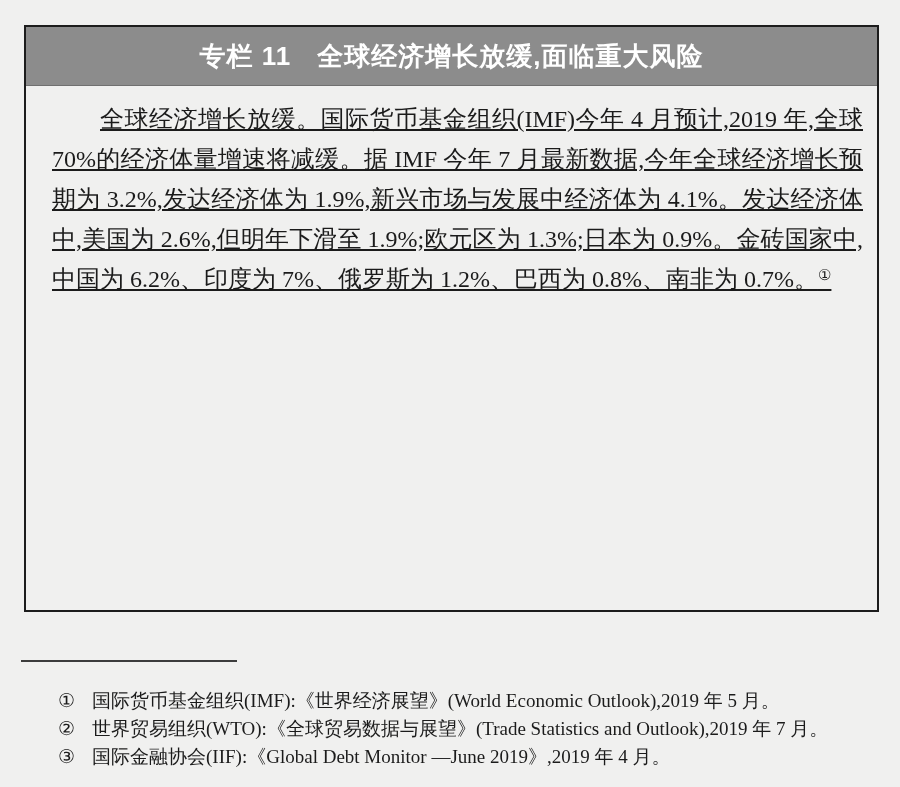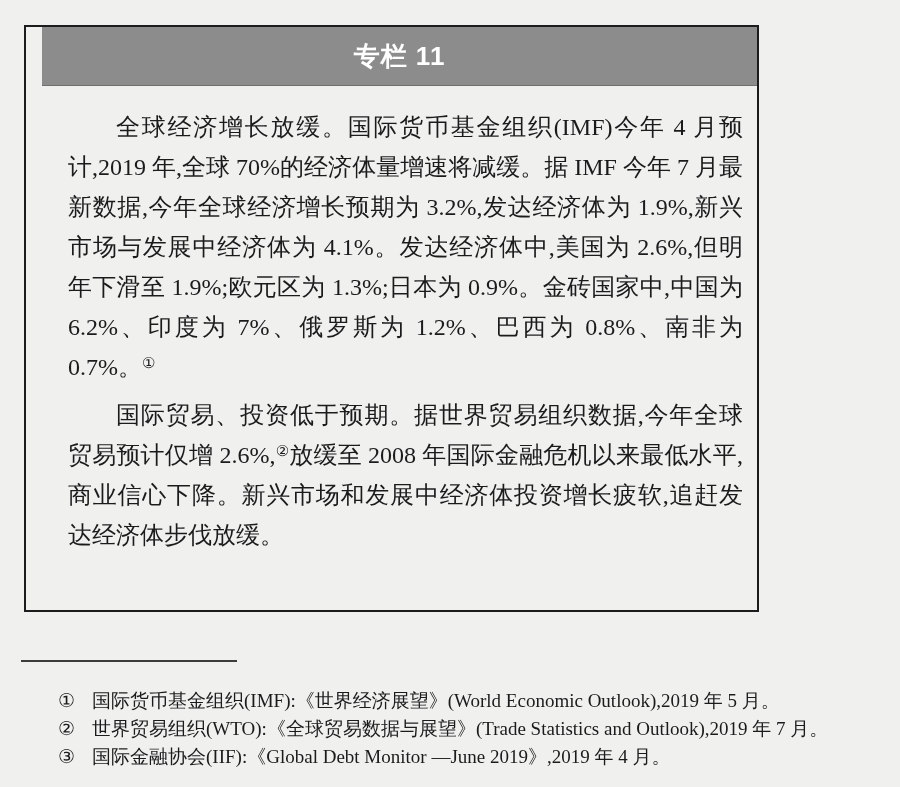--- a/index.html
+++ b/index.html
@@ -12,26 +12,25 @@
     background: #f0f0ef;
     font-family: "Liberation Serif", "DejaVu Serif", serif;
     color: #1b1b1b;
     position: relative;
     overflow: hidden;
   }
   .panel {
     position: absolute;
     left: 24px;
     top: 25px;
-    width: 735px;
+    width: 855px;
     height: 587px;
     box-sizing: border-box;
     border: 2px solid #1c1c1c;
     background: #f0f0ef;
-    padding-left: 16px;
   }
   .panel-header {
     height: 59px;
     box-sizing: border-box;
     background: #8c8c8c;
     border-bottom: 1px solid #707070;
     display: flex;
     align-items: center;
     justify-content: center;
     gap: 26px;
@@ -42,22 +41,23 @@
     letter-spacing: 1px;
   }
   .panel-body {
     padding: 13px 14px 0 26px;
     font-size: 24px;
     line-height: 40px;
     text-align: justify;
     text-justify: inter-ideograph;
   }
   .panel-body p {
-    margin: 8px 0 7px 0;
+    margin: 0 0 7px 0;
     text-indent: 2em;
+    text-decoration: underline;
   }
   sup.fn-ref {
     font-size: 15px;
     line-height: 0;
     vertical-align: 7px;
   }
   .footnotes {
     position: absolute;
     left: 21px;
     top: 660px;
@@ -85,24 +85,24 @@
   .fn-text {
     flex: 1 1 auto;
   }
 </style>
 </head>
 <body>
 
 <div class="panel">
   <div class="panel-header">
     <span>专栏 11</span>
+    <span>全球经济增长放缓,面临重大风险</span>
   </div>
   <div class="panel-body" id="panel-body">
       <p><span>全球经济增长放缓。国际货币基金组织(IMF)今年 4 月预计,2019 年,全球 70%的经济体量增速将减缓。据 IMF 今年 7 月最新数据,今年全球经济增长预期为 3.2%,发达经济体为 1.9%,新兴市场与发展中经济体为 4.1%。发达经济体中,美国为 2.6%,但明年下滑至 1.9%;欧元区为 1.3%;日本为 0.9%。金砖国家中,中国为 6.2%、印度为 7%、俄罗斯为 1.2%、巴西为 0.8%、南非为 0.7%。</span><sup class="fn-ref">①</sup></p>
-      <p><span>国际贸易、投资低于预期。据世界贸易组织数据,今年全球贸易预计仅增 2.6%,</span><sup class="fn-ref">②</sup><span>放缓至 2008 年国际金融危机以来最低水平,商业信心下降。新兴市场和发展中经济体投资增长疲软,追赶发达经济体步伐放缓。</span></p>
     </div>
 </div>
 
 <div class="footnotes">
   <div class="fn-rule"></div>
   <div class="fn-list" id="fn-list">
       <div class="fn-item">
         <span class="fn-marker">①</span>
         <span class="fn-text">国际货币基金组织(IMF):《世界经济展望》(World Economic Outlook),2019 年 5 月。</span>
       </div>

